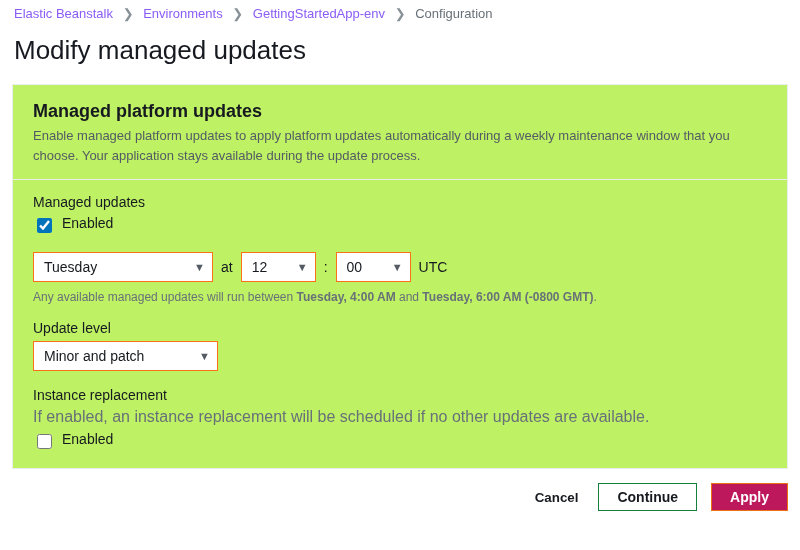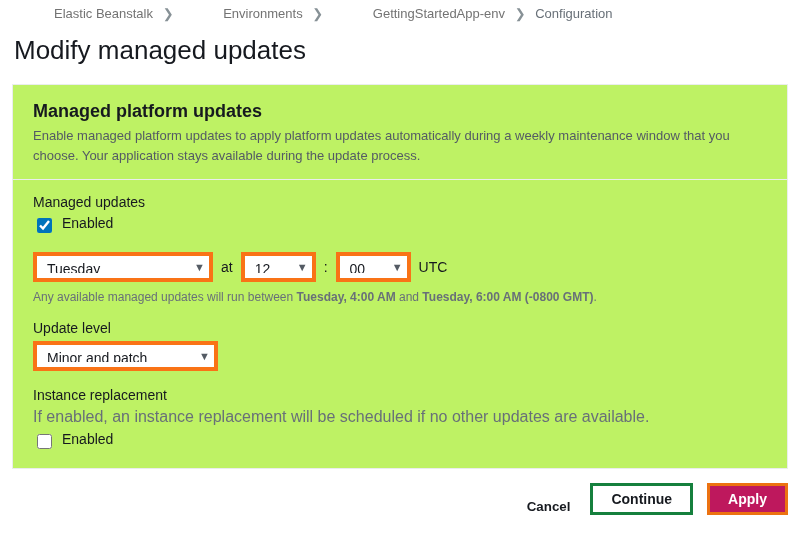--- a/index.html
+++ b/index.html
@@ -9,23 +9,22 @@
     font-size: 14px;
     color: #16191f;
     background: #fff;
     width: 800px;
   }
   .breadcrumb {
     padding: 6px 14px;
     font-size: 13px;
   }
   .breadcrumb a {
-    color: #737373;
+    color: #8b5cf6;
     text-decoration: none;
-    margin-left: 40px;
   }
   .breadcrumb .sep {
     color: #879196;
     margin: 0 6px;
   }
   .breadcrumb .current {
     color: #687078;
   }
   h1.page-title {
     font-size: 26px;
@@ -78,21 +77,21 @@
     align-items: center;
     gap: 8px;
   }
   .select-wrap {
     position: relative;
     display: inline-block;
   }
   .select-wrap select {
     appearance: none;
     -webkit-appearance: none;
-    border: 4px solid #f97316;
+    border: 1px solid #f97316;
     background: #fff;
     padding: 5px 26px 5px 10px;
     font-size: 14px;
     height: 30px;
     color: #16191f;
   }
   .select-wrap .caret {
     position: absolute;
     right: 8px;
     top: 50%;
@@ -111,28 +110,28 @@
   }
   .hint strong { font-weight: 700; }
   .subhint {
     color: #687078;
     font-size: 16px;
     margin: 2px 0 5px;
   }
   .footer {
     display: flex;
     justify-content: flex-end;
-    align-items: flex-end;
+    align-items: center;
     gap: 14px;
     padding: 14px 12px;
   }
   .btn {
     font-size: 14px;
     padding: 5px 18px;
-    border: 3px solid #15803d;
+    border: 1px solid #15803d;
     background: #fff;
     cursor: pointer;
     font-weight: 700;
     color: #16191f;
   }
   .btn-primary {
     background: #be185d;
     border-color: #ec7211;
     color: #fff;
   }

